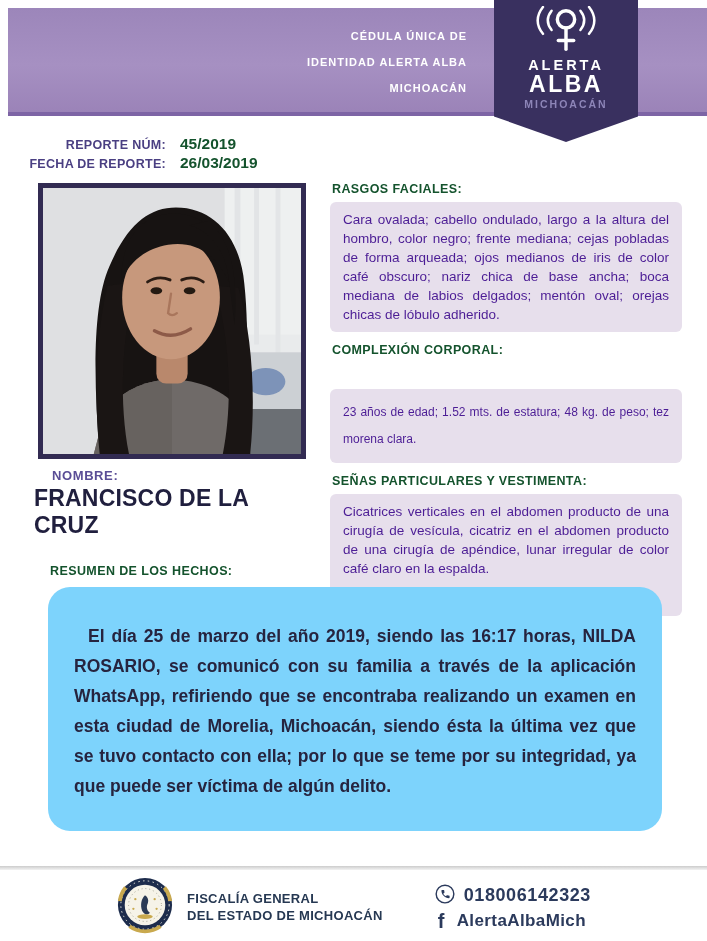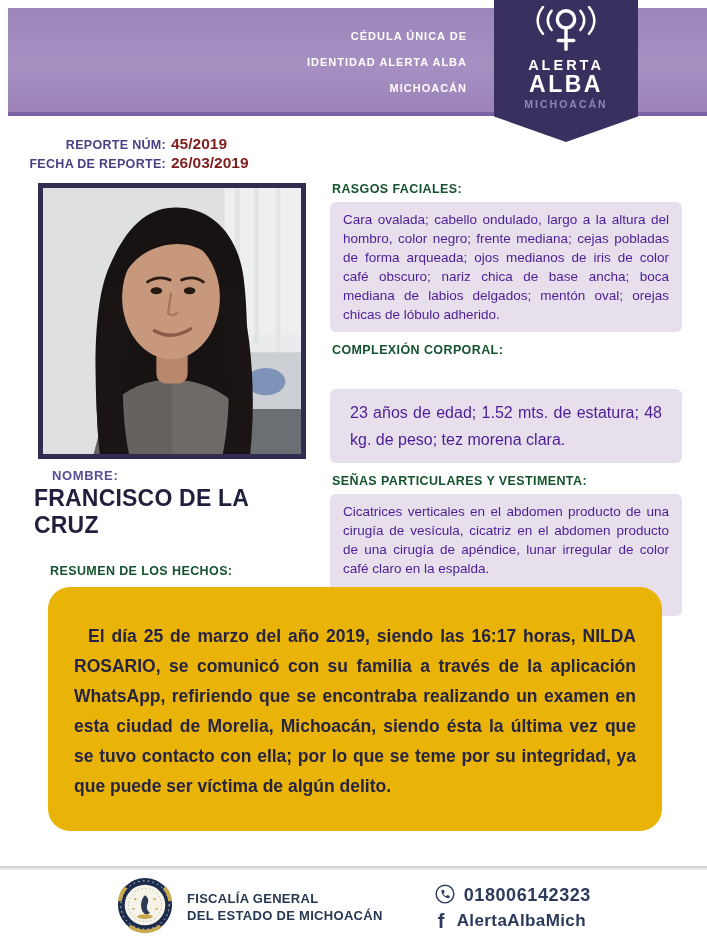--- a/index.html
+++ b/index.html
@@ -27,49 +27,49 @@
     box-sizing:border-box;
   }
   .badge-alerta { color:#ffffff; font-weight:bold; font-size:14.5px; letter-spacing:3px; line-height:15px; }
   .badge-alba   { color:#ffffff; font-weight:bold; font-size:23px; letter-spacing:2.5px; line-height:22px; }
   .badge-mich   { color:#8d85b8; font-weight:bold; font-size:10.5px; letter-spacing:2px; margin-top:3px; }
 
   
   .report { position:absolute; left:18px; top:135px; }
   .report-row { display:flex; align-items:baseline; height:19px; }
   .report-label { width:148px; text-align:right; color:#4a3f82; font-weight:bold; font-size:12.5px; letter-spacing:0.3px; }
-  .report-value { margin-left:5px; color:#7f1d1d; font-weight:bold; font-size:15.5px; }
+  .report-value { margin-left:14px; color:#14532d; font-weight:bold; font-size:15.5px; }
 
   
   .col-left { position:absolute; left:38px; top:183px; width:268px; }
   .photo-frame {
     width:268px; height:276px; border:5px solid #322b52; box-sizing:border-box;
     background:#dfe0e2;
   }
   .photo-frame svg { display:block; width:100%; height:100%; }
   .nombre-label { margin:9px 0 2px 14px; color:#5a4d96; font-weight:bold; font-size:13px; letter-spacing:0.6px; }
   .person-name { margin-left:-4px; color:#201f3e; font-weight:bold; font-size:23px; line-height:27px; letter-spacing:0.2px; }
 
   
   .col-right { position:absolute; left:330px; top:182px; width:352px; }
   .sec-title { color:#14532d; font-weight:bold; font-size:12.5px; letter-spacing:0.4px; margin:0 0 6px 2px; }
   .infobox {
     background:#e7dfec; border-radius:6px; padding:8px 13px;
     font-weight:normal; color:#4c1d95; text-align:justify; margin-bottom:11px;
   }
   .box-rasgos { font-size:13.5px; line-height:19px; }
-  .box-complexion { font-size:16px; line-height:27px; padding:10px 20px;margin-top:32px; }
+  .box-complexion { font-size:12px; line-height:27px; padding:10px 13px;margin-top:32px; }
   .box-senas { font-size:13.5px; line-height:19px; }
   .box-senas p { margin:0; }
   .box-senas p + p { margin-top:11px; }
 
   
   .resumen { position:absolute; left:48px; top:564px; width:614px; }
   .resumen-box {
-    margin-top:9px; background:#eab308; border-radius:22px;
+    margin-top:9px; background:#7dd3fc; border-radius:22px;
     padding:34px 26px 30px; box-sizing:border-box; min-height:238px;
     font-weight:bold; font-size:17.5px; line-height:30px; color:#26243f;
     text-align:justify; text-indent:14px;
   }
 
   
   .footer-divider {
     position:absolute; top:866px; left:0; width:100%; height:4px;
     background:linear-gradient(180deg,#cccccc,#f3f3f3);
   }

